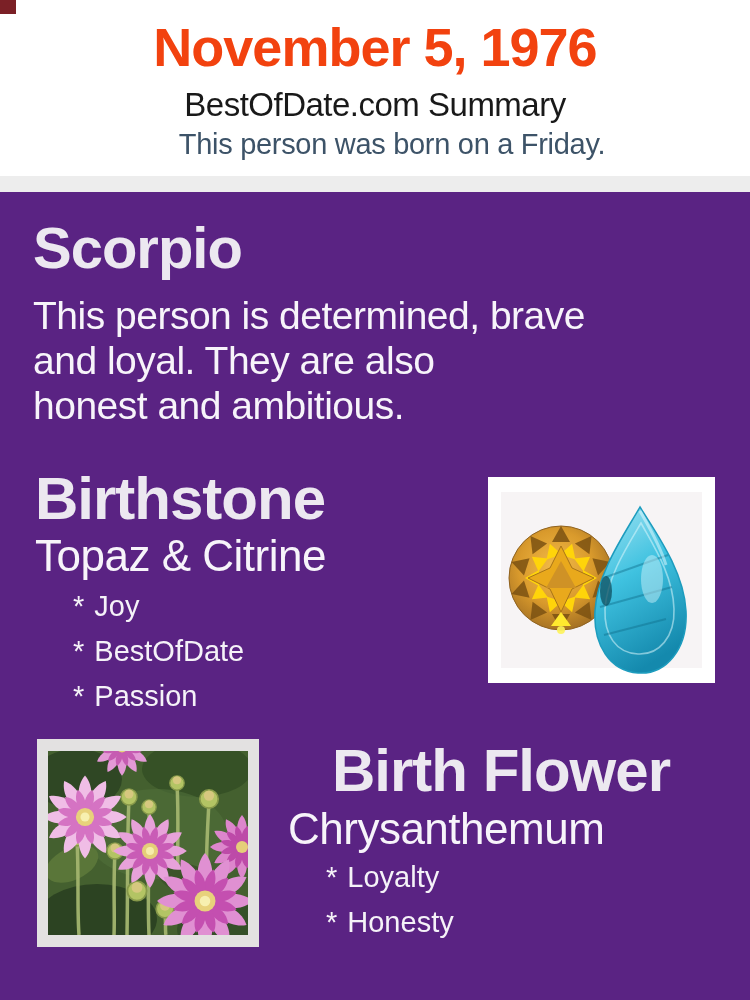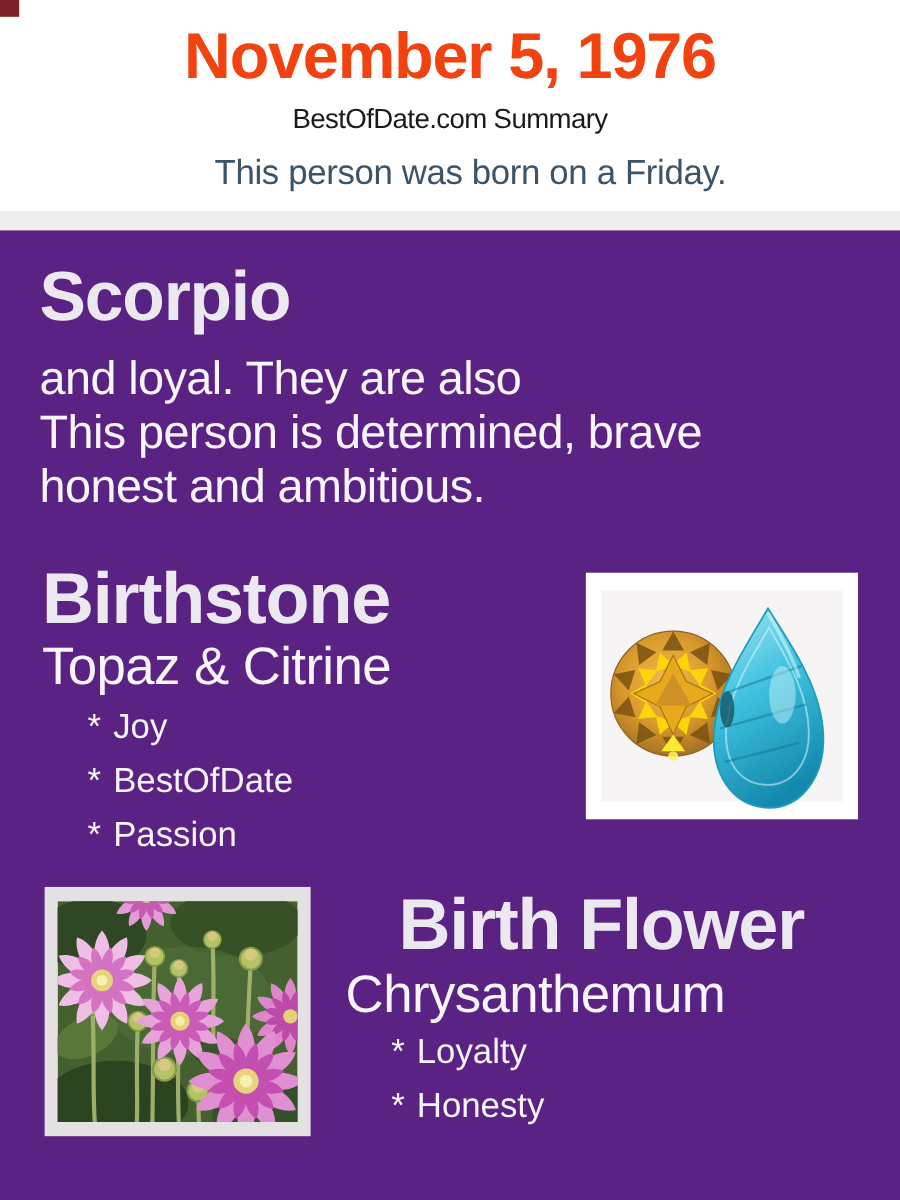--- a/index.html
+++ b/index.html
@@ -9,21 +9,21 @@
   }
   
   .header{position:absolute;left:0;top:0;width:750px;height:176px;background:#ffffff;}
   .corner-mark{position:absolute;left:0;top:0;width:16px;height:14px;background:#7b2026;}
   .date-title{
     position:absolute;left:0;top:16px;width:100%;text-align:center;
     font-size:54px;font-weight:700;color:#f2420f;letter-spacing:-1px;white-space:nowrap;
   }
   .site-summary{
     position:absolute;left:0;top:86px;width:100%;text-align:center;
-    font-size:23px;font-weight:400;color:#191919;letter-spacing:-0.5px;white-space:nowrap;
+    font-size:33px;font-weight:400;color:#191919;letter-spacing:-0.5px;white-space:nowrap;
   }
   .born-line{
     position:absolute;left:0;top:128px;width:100%;text-align:center;
     font-size:29px;font-weight:400;color:#3d5368;letter-spacing:-0.3px;white-space:nowrap;padding-left:17px;
   }
   
   .divider{position:absolute;left:0;top:176px;width:750px;height:16px;background:#ededed;}
   
   .main{position:absolute;left:0;top:192px;width:750px;height:808px;background:#5a2383;}
   .zodiac-name{
@@ -71,22 +71,22 @@
     <div class="site-summary">BestOfDate.com Summary</div>
     <div class="born-line">This person was born on a Friday.</div>
   </div>
 
   <div class="divider"></div>
 
   <div class="main"></div>
 
   <div class="zodiac-name">Scorpio</div>
   <div class="zodiac-desc">
+    <div>This person is determined, brave</div>
     <div>and loyal. They are also</div>
-    <div>This person is determined, brave</div>
     <div>honest and ambitious.</div>
   </div>
 
   <div class="bs-title">Birthstone</div>
   <div class="bs-sub">Topaz &amp; Citrine</div>
   <ul class="trait-list bs-traits">
     <li><span class="bullet">*</span><span>Joy</span></li>
     <li><span class="bullet">*</span><span>BestOfDate</span></li>
     <li><span class="bullet">*</span><span>Passion</span></li>
   </ul>

